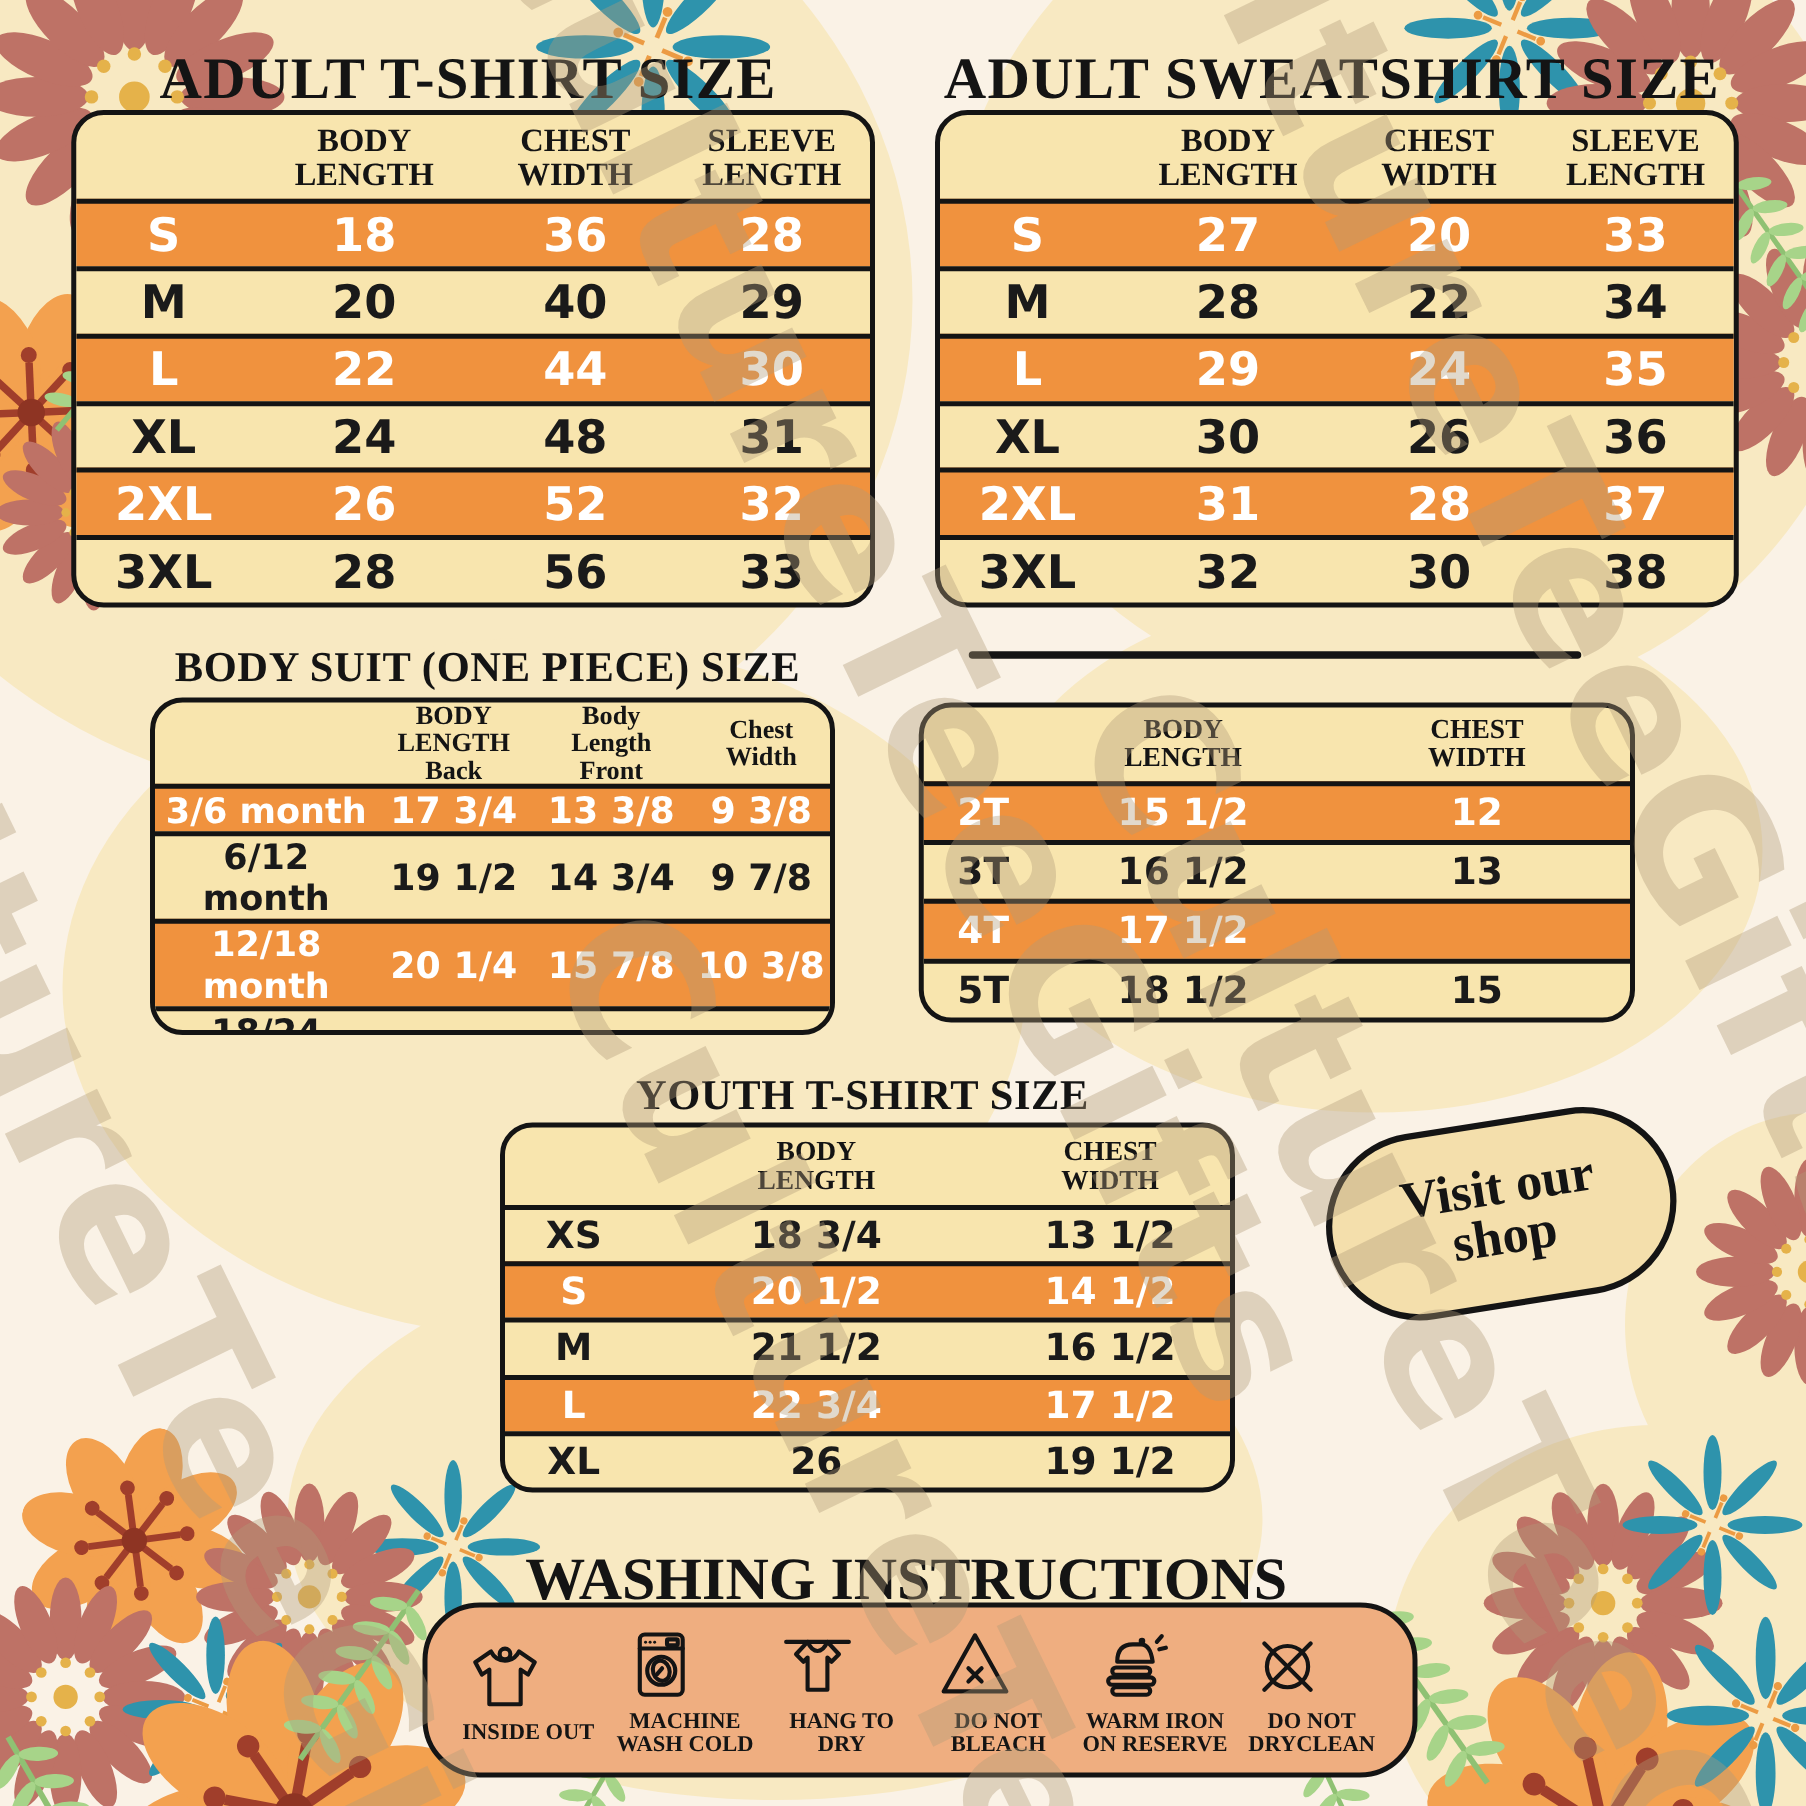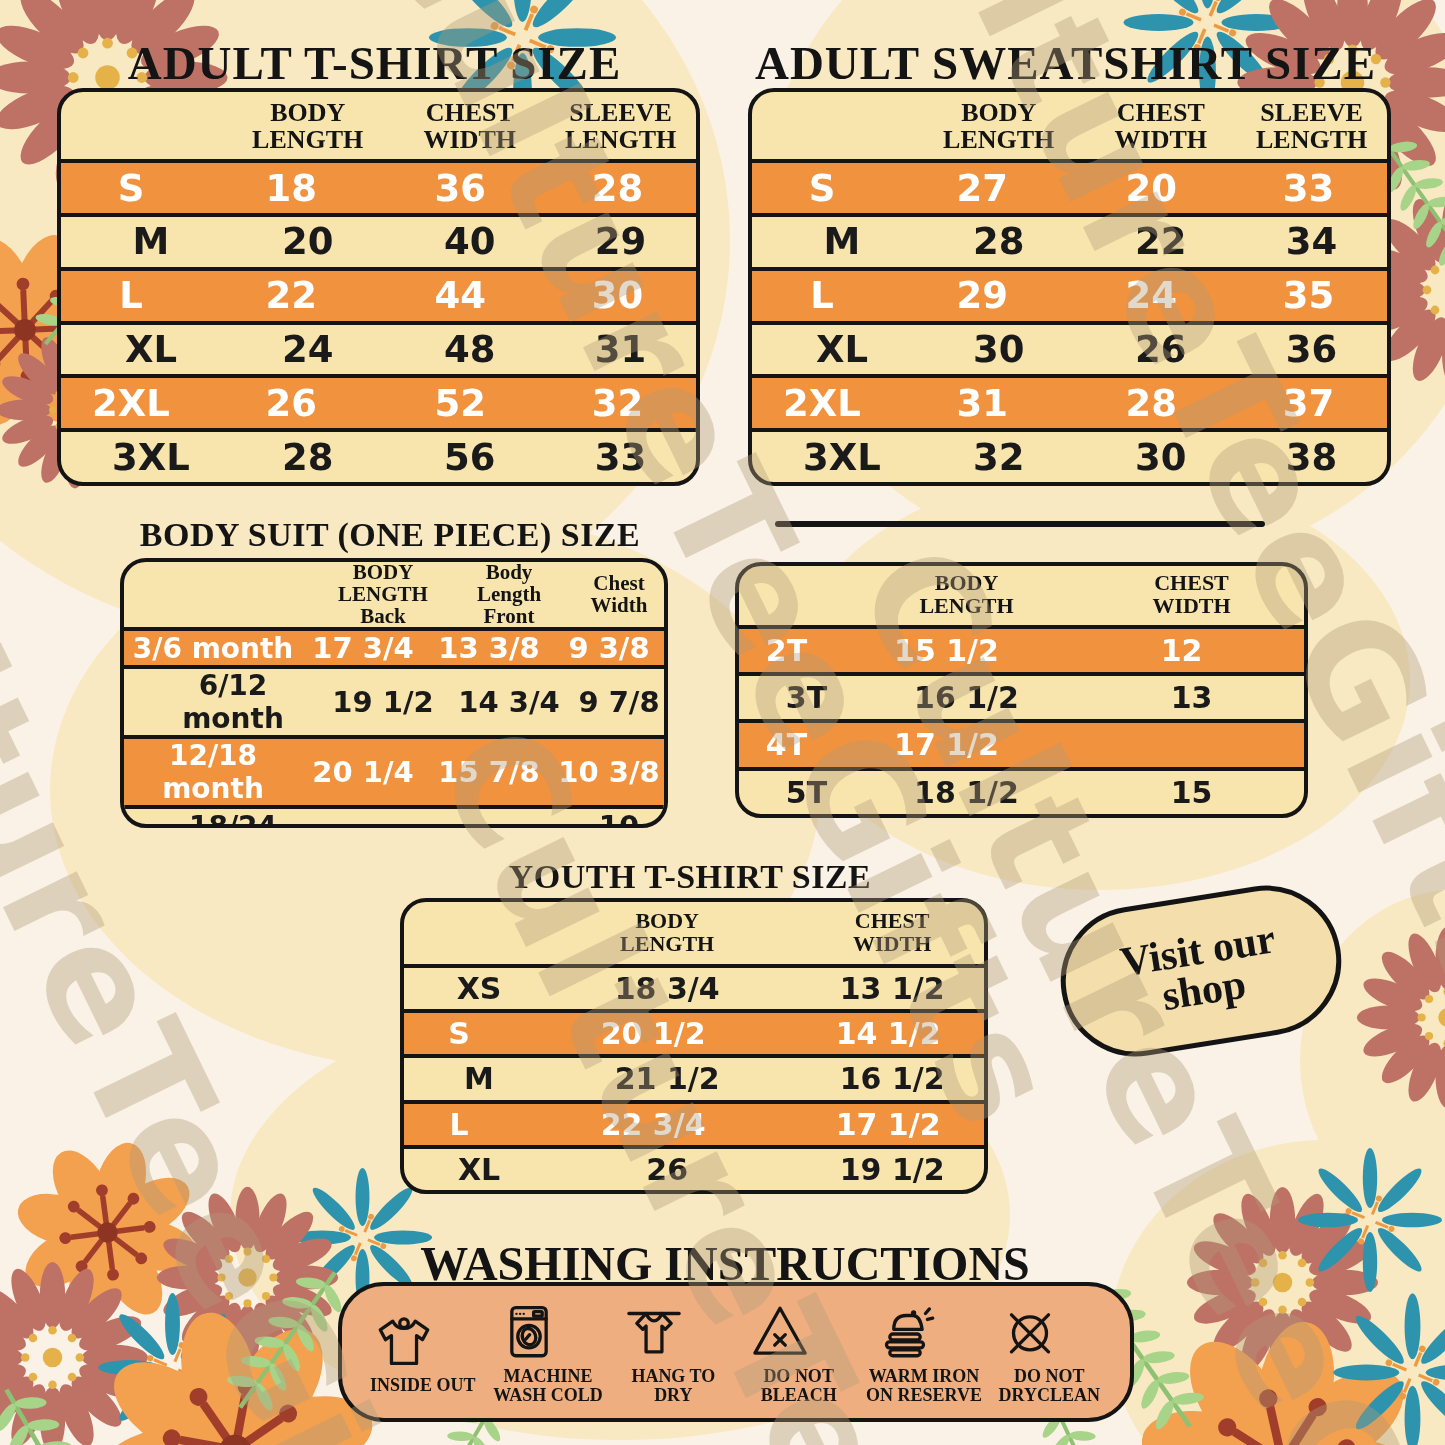--- a/index.html
+++ b/index.html
@@ -18,21 +18,21 @@
       font-family:"Liberation Serif",serif;font-weight:700;margin-top:20px;}
   .title-lg{font-size:47px;letter-spacing:1px;}
   .title-md{font-size:34px;letter-spacing:.5px;}
   .rule{height:7px;background:#141414;border-radius:4px;margin:5px auto 0;}
   
   .sizetable{position:absolute;background:#F8E5AE;border:4px solid #141414;border-radius:26px;
       overflow:hidden;display:flex;flex-direction:column;z-index:10;}
   .tr{display:grid;align-items:center;flex:1;}
   .tr + .tr{border-top:4px solid #141414;}
   .tr.hl{background:#F0923E;color:#FFFFFF;}
-  .tr.plain{color:#1A1A1A;padding-left:20px;}
+  .tr.plain{color:#1A1A1A;}
   .th{font-family:"Liberation Serif",serif;font-weight:700;font-size:26px;line-height:1.04;
       text-align:center;margin:0 auto;color:#141414;max-width:125px;}
   .td{font-family:"DejaVu Sans",sans-serif;font-weight:700;text-align:center;}
   .t-adult .tr{grid-template-columns:140px 1.15fr 1fr 1fr;}
   .t-adult .td{font-size:37px;}
   .t-adult .tr.head{flex:1.35;}
   .t-bodysuit .tr{grid-template-columns:178px 122px 130px 1fr;}
   .t-bodysuit .tr.head{flex:1.7;}
   .t-bodysuit .th{font-size:21px;max-width:92px;}
   .t-bodysuit .td{font-size:29px;}

